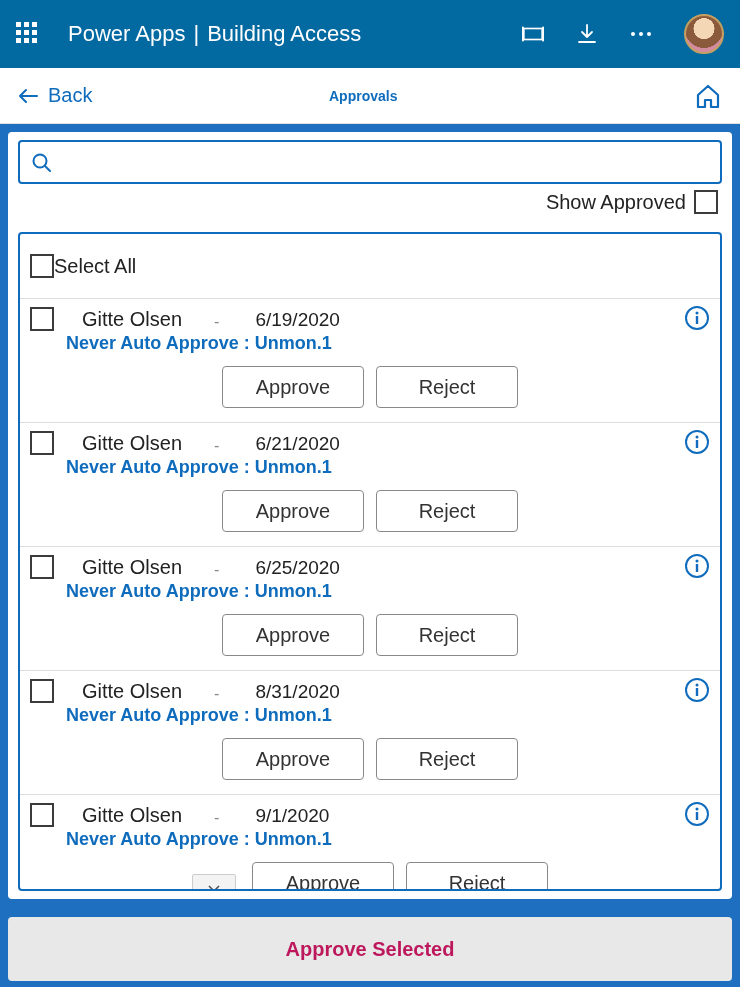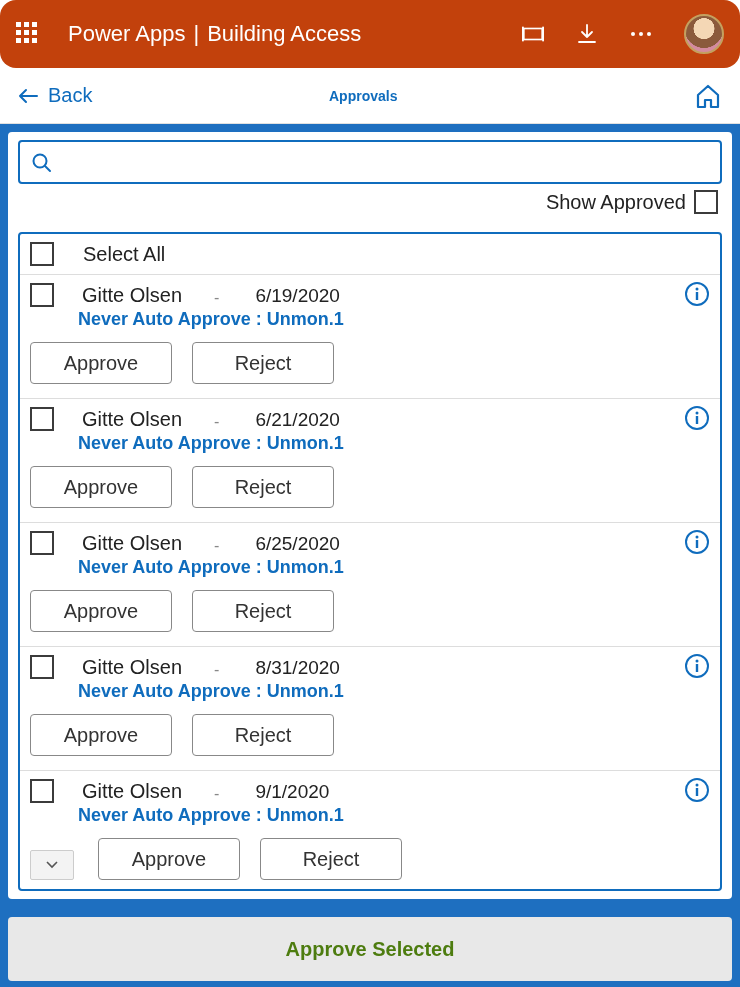--- a/index.html
+++ b/index.html
@@ -1,18 +1,18 @@
 <!DOCTYPE html>
 <html><head>
 <meta charset="utf-8">
 <style>
 * { box-sizing: border-box; margin: 0; padding: 0; }
 body { font-family: "Segoe UI", -apple-system, BlinkMacSystemFont, sans-serif; background: #fff; width: 740px; height: 987px; overflow: hidden; }
 
-.header-bar { background: #c2410c; height: 68px; display: flex; align-items: center; padding: 0 16px; color: #fff; border-radius: 16px; }
+.header-bar { background: #0369a1; height: 68px; display: flex; align-items: center; padding: 0 16px; color: #fff; }
 .waffle-icon { width: 24px; height: 24px; display: grid; grid-template-columns: repeat(3, 5px); grid-template-rows: repeat(3, 5px); gap: 3px; cursor: pointer; margin-right: 28px; }
 .waffle-icon span { background: #fff; width: 5px; height: 5px; }
 .header-title { font-size: 22px; font-weight: 500; flex: 1; }
 .header-divider { margin: 0 8px; font-weight: 300; }
 .header-right { display: flex; align-items: center; gap: 32px; }
 .header-icon { width: 22px; height: 22px; cursor: pointer; display: flex; align-items: center; justify-content: center; }
 .avatar { width: 40px; height: 40px; border-radius: 50%; border: 2px solid #c4a060; background: radial-gradient(circle at 50% 35%, #f4d7b5 0%, #f4d7b5 35%, #8b5a3c 36%, #8b5a3c 65%, #d48ba0 66%); cursor: pointer; }
 
 .sub-header { height: 56px; display: flex; align-items: center; padding: 0 18px; border-bottom: 1px solid #e1e1e1; }
 .back-link { color: #0f6cbd; font-size: 20px; display: flex; align-items: center; gap: 10px; cursor: pointer; }
@@ -22,40 +22,40 @@
 .content-wrap { padding: 8px; background: #1e6fc0; height: calc(987px - 68px - 56px); position: relative; }
 .content-inner { background: #fff; border-radius: 4px; padding: 8px 10px; height: calc(100% - 80px); display: flex; flex-direction: column; }
 
 .search-box { border: 2px solid #0f6cbd; border-radius: 4px; height: 44px; display: flex; align-items: center; padding: 0 10px; }
 .search-box input { border: none; outline: none; font-size: 20px; color: #666; flex: 1; padding-left: 8px; }
 
 .show-approved-row { display: flex; justify-content: flex-end; align-items: center; padding: 6px 4px 18px 0; gap: 8px; font-size: 20px; color: #222; }
 .checkbox { width: 24px; height: 24px; border: 2px solid #3b3b3b; background: #fff; cursor: pointer; flex-shrink: 0; }
 
 .list-container { border: 2px solid #0f6cbd; border-radius: 4px; flex: 1; overflow: hidden; display: flex; flex-direction: column; }
-.select-all-row { display: flex; align-items: center; gap: 29px; padding: 8px 10px; font-size: 20px; color: #222; }
+.select-all-row { display: flex; align-items: center; gap: 0; padding: 20px 10px; font-size: 20px; color: #222; }
 
 .scroll-area { overflow-y: auto; flex: 1; }
 .scroll-area::-webkit-scrollbar { width: 18px; }
 .scroll-area::-webkit-scrollbar-track { background: #f1f1f1; }
 .scroll-area::-webkit-scrollbar-thumb { background: #c1c1c1; border-radius: 4px; }
 
 .request-card { border-top: 1px solid #ddd; padding: 6px 10px 14px 10px; position: relative; }
 .request-row1 { display: flex; align-items: flex-end; gap: 28px; }
 .request-name { font-size: 20px; color: #222; }
 .request-date { font-size: 19px; color: #222; margin-left: 8px; }
 .dash { color: #888; margin-left: 4px; }
 .info-icon { margin-left: auto; width: 26px; height: 26px; cursor: pointer; }
-.request-sub { color: #0f6cbd; font-size: 18px; margin-left: 48px; margin-top: 2px; font-weight: 600; }
-.button-row { display: flex; justify-content: flex-start; gap: 20px; margin-top: 12px; }
+.request-sub { color: #0f6cbd; font-size: 18px; margin-left: 36px; margin-top: 2px; font-weight: 600; }
+.button-row { display: flex; justify-content: center; gap: 12px; margin-top: 12px; }
 .action-btn { width: 142px; height: 42px; border: 1px solid #888; border-radius: 4px; background: #fff; font-size: 20px; color: #333; cursor: pointer; }
 .small-dropdown { width: 44px; height: 30px; border: 1px solid #ccc; background: #f3f3f3; display: flex; align-items: center; justify-content: center; margin-right: 4px; align-self: flex-end; border-radius: 2px; }
 
 .footer-bar { position: absolute; bottom: 6px; left: 8px; right: 8px; display: flex; gap: 12px; height: 64px; }
-.footer-btn { flex: 1; background: #e8e8e8; border: none; border-radius: 4px; font-size: 20px; color: #4d7c0f; cursor: pointer; font-weight: 600; }
+.footer-btn { flex: 1; background: #e8e8e8; border: none; border-radius: 4px; font-size: 20px; color: #be185d; cursor: pointer; font-weight: 600; }
 
 svg { display: block; }
 </style>
 </head>
 <body>
 
 <div class="header-bar">
   <div class="waffle-icon">
     <span></span>
       <span></span>

